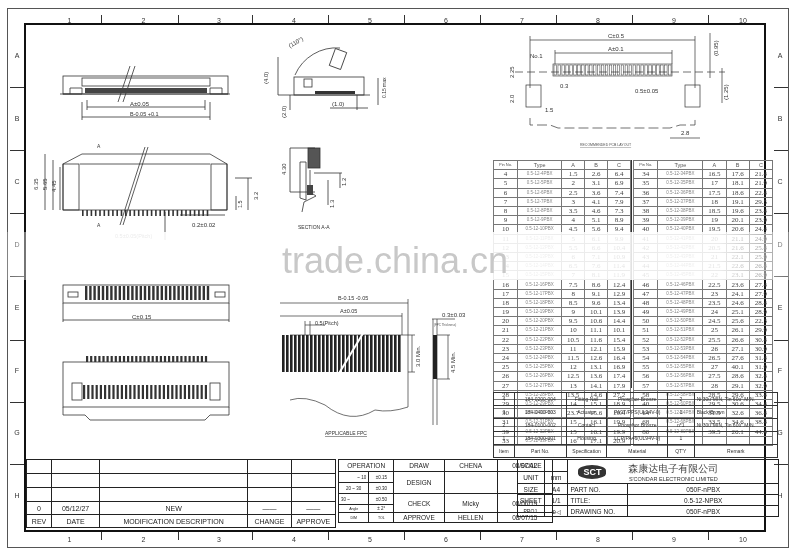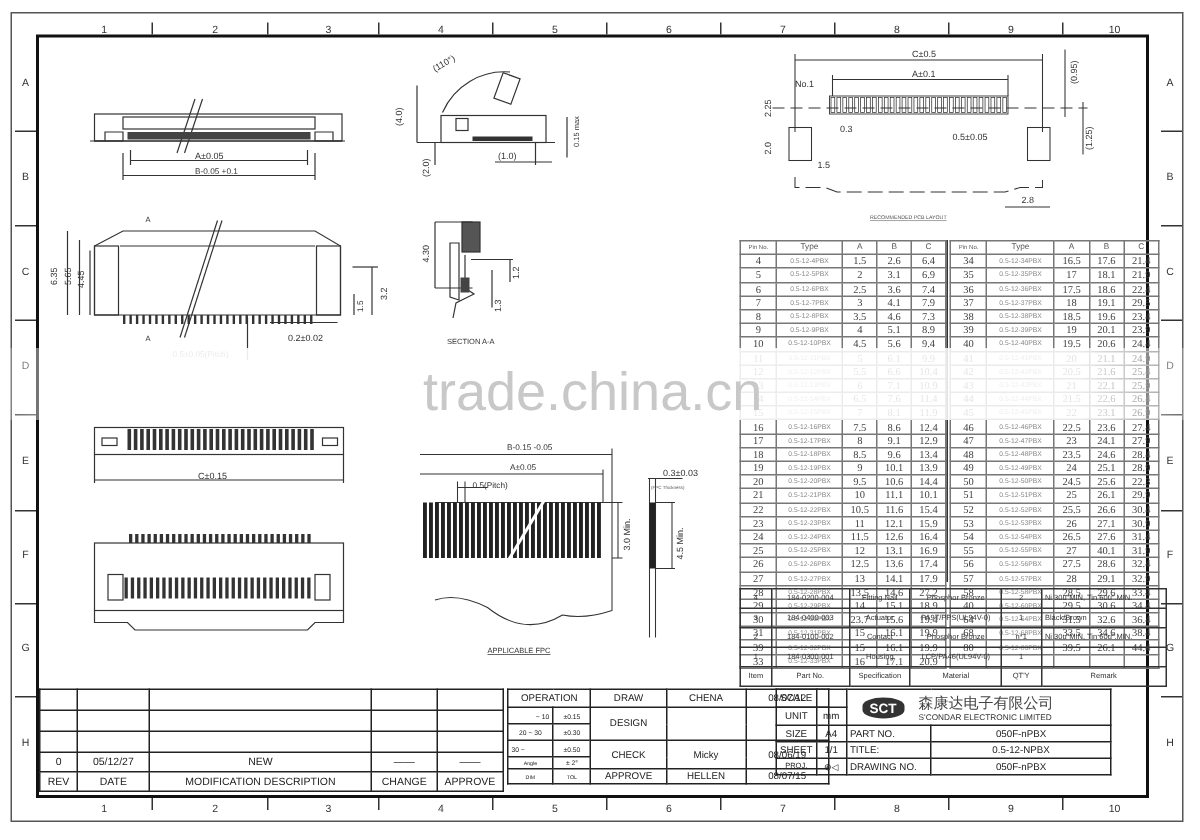--- a/index.html
+++ b/index.html
@@ -1043,34 +1043,34 @@
   <tr style="height:10px">
     <td style="font-size:3.5px">DIM</td>
     <td style="font-size:3.5px">TOL</td>
     <td>APPROVE</td>
     <td>HELLEN</td>
     <td>08/07/15</td>
   </tr>
 </tbody>
   </table>
 
-<table class="tb" style="left:517px;top:459px;width:224px;font-size:6.5px;">
+<table class="tb" style="left:517px;top:459px;width:262px;font-size:6.5px;">
   <colgroup>
       <col style="width:26px">
       <col style="width:24px">
       <col style="width:60px">
       <col style="width:152px">
     </colgroup>
   <tbody>
       <tr style="height:12px">
     <td>SCALE</td>
     <td></td>
     <td colspan="2" rowspan="2" style="text-align:left;padding-left:10px">
       <span style="display:inline-block;vertical-align:middle;background:#333;color:#fff;border-radius:50%/40%;padding:2px 5px;font-weight:bold;font-size:9px;">SCT</span>
-      <span style="display:inline-block;vertical-align:middle;margin-left:8px;text-align:left">
+      <span style="display:inline-block;vertical-align:middle;margin-left:20px;text-align:center">
         <span style="display:block;font-size:10px;color:#444;font-family:'DejaVu Sans',sans-serif">森康达电子有限公司</span>
         <span style="display:block;font-size:5.5px;color:#333">S'CONDAR ELECTRONIC LIMITED</span>
       </span>
     </td>
   </tr>
   <tr style="height:12px">
     <td>UNIT</td>
     <td>mm</td>
   </tr>
   <tr style="height:11px">

